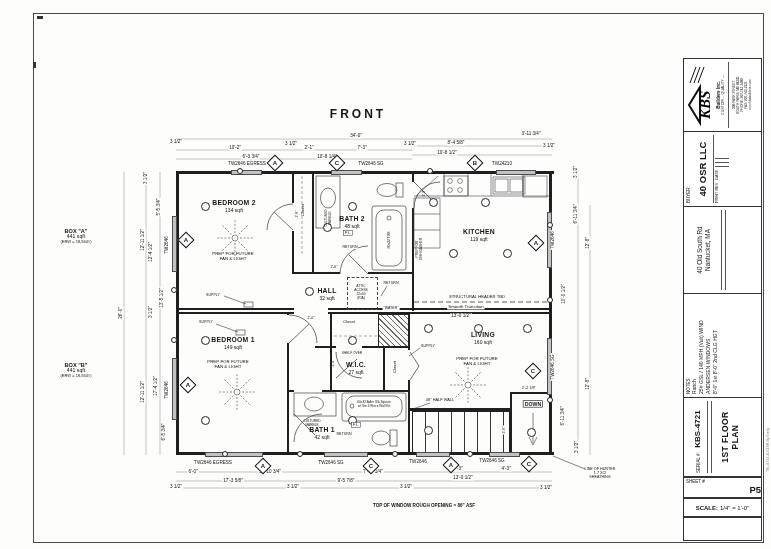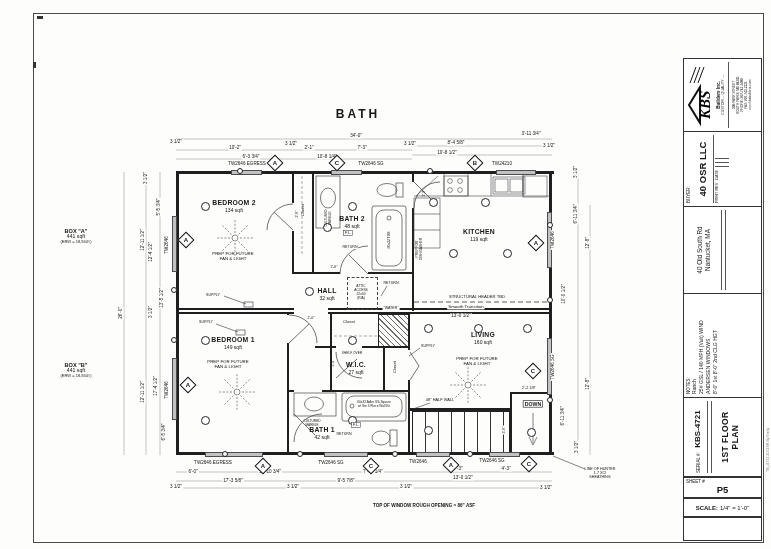--- a/index.html
+++ b/index.html
@@ -44,38 +44,38 @@
   .tb-title{font-size:8.5px;font-weight:700;text-align:center;margin-top:8px;letter-spacing:.4px;}
   .tb-note{font-size:5.1px;line-height:1.35;white-space:nowrap;}
   .tb-addr{font-size:6.4px;text-align:center;line-height:1.3;}
   .tb-buyer{font-size:9.5px;font-weight:700;text-align:center;margin-top:6px;}
   .hair{height:1px;background:#555;margin:3px 0;}
   .vhair{width:1px;background:#555;height:100%;}
   #tb-rev{display:flex;gap:3px;align-items:stretch;height:14px;margin-top:5px;border-top:1px solid #555;padding-top:1px;}
   #tb-rev span{font-size:3.8px;}
   #tb-sheet{left:683px;top:477px;width:79px;height:21px;}
   #tb-sheet .sl{font-size:4.5px;position:absolute;left:2px;top:1px;}
-  #tb-sheet .sv{font-size:9.5px;font-weight:700;text-align:center;margin-top:6px;}
+  #tb-sheet .sv{font-size:9.5px;font-weight:700;text-align:right;margin-top:6px;}
   #tb-scale{left:683px;top:498px;width:79px;height:19px;display:flex;align-items:center;justify-content:center;gap:2px;}
   #tb-scale span{font-size:6px;}
   #tb-empty{left:683px;top:517px;width:79px;height:24px;}
   #tb-logo-addr{font-size:6.4px;transform:scale(.5);transform-origin:center top;line-height:1.25;text-align:center;width:200%;margin-left:-50%;}
   #edge-note{position:absolute;left:766px;top:472px;font-size:6px;color:#777;white-space:nowrap;
              transform:rotate(-90deg) scale(.6);transform-origin:left top;}
   .mark{position:absolute;background:#333;}
 </style>
 </head>
 <body>
 
 <div id="sheet">
   <div id="border"></div>
   <div class="mark" style="left:37px;top:16px;width:6px;height:3px;"></div>
   <div class="mark" style="left:33px;top:62px;width:3px;height:6px;"></div>
 
-  <div id="front">BATH</div>
+  <div id="front">FRONT</div>
 
   <div class="boxlbl" style="left:76px;top:228px;">
     <div class="b1">BOX "A"</div>
     <div class="b2">441 sqft</div>
     <div class="b3">(ERW = 18,944#)</div>
   </div>
   <div class="boxlbl" style="left:76px;top:362px;">
     <div class="b1">BOX "B"</div>
     <div class="b2">441 sqft</div>
     <div class="b3">(ERW = 18,944#)</div>

